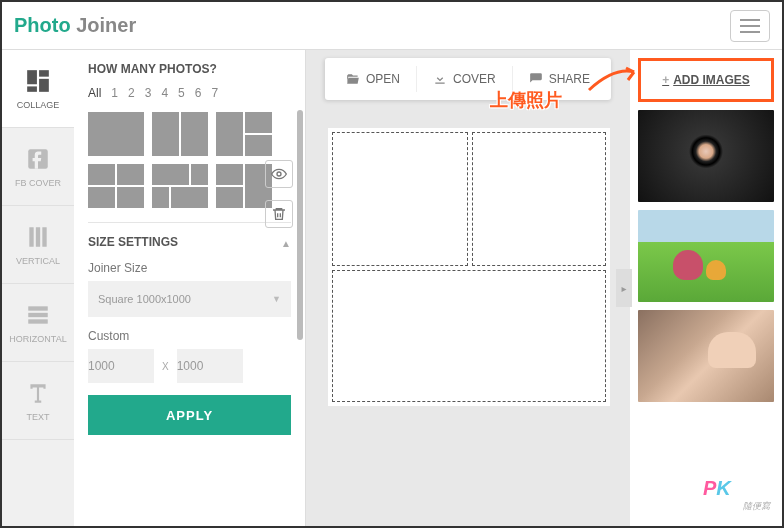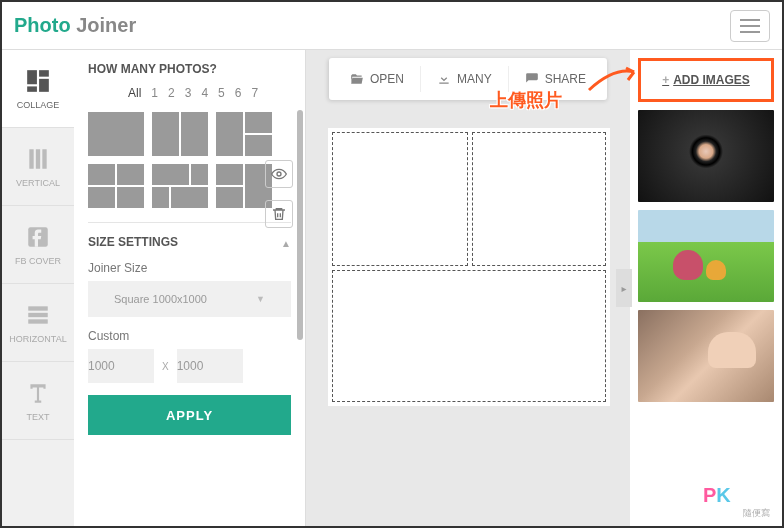--- a/index.html
+++ b/index.html
@@ -17,42 +17,42 @@
 .sidebar { width: 72px; background: #f0f0f0; display: flex; flex-direction: column; }
 .sidebar-item { height: 78px; display: flex; flex-direction: column; align-items: center; justify-content: center; gap: 6px; color: #aaa; font-size: 9px; border-bottom: 1px solid #e0e0e0; cursor: pointer; }
 .sidebar-item.active { background: #fff; color: #666; }
 .sidebar-item svg { width: 26px; height: 26px; }
 
 .panel { width: 232px; background: #fff; position: relative; padding: 12px 14px; border-right: 1px solid #ddd; overflow: hidden; }
 .panel-scroll { position: absolute; right: 2px; top: 60px; width: 6px; height: 230px; background: #bbb; border-radius: 3px; }
 .panel h4 { font-size: 12px; color: #555; font-weight: 600; margin-bottom: 10px; }
 .filter-row { display: flex; gap: 10px; align-items: center; margin-bottom: 12px; font-size: 12px; color: #888; }
 .filter-row span { cursor: pointer; }
-.filter-row .active { color: #444; margin-left: 40px; }
+.filter-row .active { color: #444; }
 .templates { display: grid; grid-template-columns: repeat(3, 56px); gap: 8px; margin-bottom: 14px; }
 .tpl { width: 56px; height: 44px; background: #9a9a9a; position: relative; }
 .tpl2 { display: grid; grid-template-columns: 1fr 1fr; gap: 2px; background: #fff; }
 .tpl2 div { background: #9a9a9a; }
 .tpl3 { display: grid; grid-template-columns: 1fr 1fr; grid-template-rows: 1fr 1fr; gap: 2px; background: #fff; }
 .tpl3 div { background: #9a9a9a; }
 .tpl3 .span2 { grid-row: span 2; }
 .tpl5 { display: grid; grid-template-columns: 1fr 1fr 1fr; grid-template-rows: 1fr 1fr; gap: 2px; background: #fff; }
 .tpl5 div { background: #9a9a9a; }
 .tpl5 .wide { grid-column: span 2; }
 .tpl6 { display: grid; grid-template-columns: 1fr 1fr; grid-template-rows: 1fr 1fr; gap: 2px; background: #fff; }
 .tpl6 div { background: #9a9a9a; }
 
 .tool-icons { position: absolute; top: 110px; right: 12px; display: flex; flex-direction: column; gap: 12px; color: #777; }
 .tool-icons div { width: 28px; height: 28px; border: 1px solid #ccc; border-radius: 3px; display: flex; align-items: center; justify-content: center; cursor: pointer; }
 
 hr.sep { border: none; border-top: 1px solid #e5e5e5; margin: 6px 0 12px; }
 .section-head { display: flex; justify-content: space-between; align-items: flex-end; font-size: 12px; color: #555; font-weight: 600; margin-bottom: 12px; }
 .section-head .chev { color: #aaa; font-size: 10px; }
 .label { font-size: 12px; color: #777; margin-bottom: 6px; }
-.select-box { width: 100%; height: 36px; background: #f0f0f0; border: none; display: flex; align-items: center; padding: 0 26px; font-size: 11px; color: #9a9a9a; margin-bottom: 12px; justify-content: space-between; }
+.select-box { width: 100%; height: 36px; background: #f0f0f0; border: none; display: flex; align-items: center; padding: 0 10px; font-size: 11px; color: #9a9a9a; margin-bottom: 12px; justify-content: space-between; }
 .custom-row { display: flex; align-items: center; gap: 8px; margin-bottom: 12px; }
 .custom-row input { width: 66px; height: 34px; background: #f0f0f0; border: none; font-size: 12px; color: #9a9a9a; }
 .custom-row .x { font-size: 10px; color: #aaa; }
 .apply-btn { width: 100%; height: 40px; background: #22a98c; color: #fff; border: none; font-size: 13px; font-weight: 600; letter-spacing: 1px; cursor: pointer; }
 
 .canvas-area { flex: 1; position: relative; background: #e8e8e8; }
 .toolbar { position: absolute; top: 8px; left: 50%; transform: translateX(-50%); background: #fff; border-radius: 3px; box-shadow: 0 1px 4px rgba(0,0,0,0.15); display: flex; padding: 8px 5px; }
 .toolbar button { background: none; border: none; padding: 6px 16px; font-size: 12px; color: #666; display: flex; align-items: center; gap: 6px; cursor: pointer; border-right: 1px solid #eee; }
 .toolbar button:last-child { border-right: none; }
 .canvas { position: absolute; top: 78px; left: 22px; width: 282px; height: 278px; background: #fff; }
@@ -66,21 +66,21 @@
 .add-btn { border: 3px solid #ff5a1f; height: 44px; display: flex; align-items: center; justify-content: center; gap: 4px; font-size: 12px; color: #555; text-decoration: underline; font-weight: 600; cursor: pointer; }
 .thumb { width: 100%; height: 92px; background: #888; border-radius: 1px; }
 .thumb1 { background: radial-gradient(circle at 50% 45%, #e8c8b8 0%, #d8a888 8%, #222 12%, #000 16%, #333 20%, #111 100%); }
 .thumb2 { background: linear-gradient(#b8d8e8 0%, #b8d8e8 35%, #7bc84a 35%, #5aa838 100%); position: relative; }
 .thumb2::after { content: ""; position: absolute; left: 35px; top: 40px; width: 30px; height: 30px; background: #c8506a; border-radius: 50% 50% 40% 40%; box-shadow: 28px 5px 0 -5px #e8a838; }
 .thumb3 { background: linear-gradient(135deg, #8a7060 0%, #c8a890 40%, #e8c8b0 55%, #a88870 100%); position: relative; }
 .thumb3::after { content: ""; position: absolute; right: 18px; top: 22px; width: 48px; height: 36px; background: #f0d0b8; border-radius: 20px 20px 8px 8px; }
 
 .annotation { position: absolute; top: 86px; left: 488px; font-size: 18px; font-weight: bold; color: #ff5a1f; text-shadow: -1px -1px 0 #fff, 1px -1px 0 #fff, -1px 1px 0 #fff, 1px 1px 0 #fff; pointer-events: none; z-index: 10; }
 .arrow { position: absolute; top: 60px; left: 582px; pointer-events: none; z-index: 10; }
-.watermark { position: absolute; bottom: 6px; right: 12px; font-size: 20px; font-weight: bold; pointer-events: none; }
+.watermark { position: absolute; bottom: 13px; right: 12px; font-size: 20px; font-weight: bold; pointer-events: none; font-style: italic; }
 .watermark .wm1 { color: #ff5a9f; }
 .watermark .wm2 { color: #5ac8e8; }
 .watermark .wm3 { font-size: 9px; color: #aaa; display: block; text-align: right; font-weight: normal; margin-left: 40px; }
 </style>
 </head>
 <body>
 
 <div class="topbar">
   <div class="logo">
     <span class="p1">Photo</span>
@@ -100,32 +100,32 @@
       <svg viewBox="0 0 24 24" fill="#555">
           <rect x="2" y="2" width="9" height="13"></rect>
           <rect x="13" y="2" width="9" height="6"></rect>
           <rect x="13" y="10" width="9" height="12"></rect>
           <rect x="2" y="17" width="9" height="5"></rect>
         </svg>
       <span>COLLAGE</span>
     </div>
     <div class="sidebar-item">
       <svg viewBox="0 0 24 24" fill="#bbb">
+          <rect x="3" y="3" width="18" height="18" rx="2"></rect>
+          <path fill="#f0f0f0" d="M15 8h-2c-.5 0-1 .5-1 1v2h3l-.5 3H12v7h-3v-7H7v-3h2V8c0-2 1.5-3 3-3h3v3z"></path>
+        </svg>
+      <span>FB COVER</span>
+    </div>
+    <div class="sidebar-item">
+      <svg viewBox="0 0 24 24" fill="#bbb">
           <rect x="4" y="3" width="4" height="18"></rect>
           <rect x="10" y="3" width="4" height="18"></rect>
           <rect x="16" y="3" width="4" height="18"></rect>
         </svg>
       <span>VERTICAL</span>
-    </div>
-    <div class="sidebar-item">
-      <svg viewBox="0 0 24 24" fill="#bbb">
-          <rect x="3" y="3" width="18" height="18" rx="2"></rect>
-          <path fill="#f0f0f0" d="M15 8h-2c-.5 0-1 .5-1 1v2h3l-.5 3H12v7h-3v-7H7v-3h2V8c0-2 1.5-3 3-3h3v3z"></path>
-        </svg>
-      <span>FB COVER</span>
     </div>
     <div class="sidebar-item">
       <svg viewBox="0 0 24 24" fill="#bbb">
           <rect x="3" y="4" width="18" height="4"></rect>
           <rect x="3" y="10" width="18" height="4"></rect>
           <rect x="3" y="16" width="18" height="4"></rect>
         </svg>
       <span>HORIZONTAL</span>
     </div>
     <div class="sidebar-item">
@@ -215,21 +215,21 @@
       <button>
         <svg width="14" height="14" viewBox="0 0 24 24" fill="#888">
             <path d="M2 6l2-2h6l2 2h8v2H4l-2 10V6zm2 4h18l-2 10H2l2-10z"></path>
           </svg>
         <span>OPEN</span>
       </button>
       <button>
         <svg width="14" height="14" viewBox="0 0 24 24" fill="#888">
             <path d="M12 3v10l4-4 1.5 1.5L12 16 6.5 10.5 8 9l4 4V3h0zM4 18h16v2H4z"></path>
           </svg>
-        <span>MANY</span>
+        <span>COVER</span>
       </button>
       <button>
         <svg width="14" height="14" viewBox="0 0 24 24" fill="#888">
             <path d="M20 2H4a2 2 0 00-2 2v14l4-4h14a2 2 0 002-2V4a2 2 0 00-2-2z"></path>
           </svg>
         <span>SHARE</span>
       </button>
     </div>
     <div class="canvas">
       <div class="canvas-cell c1"></div>

